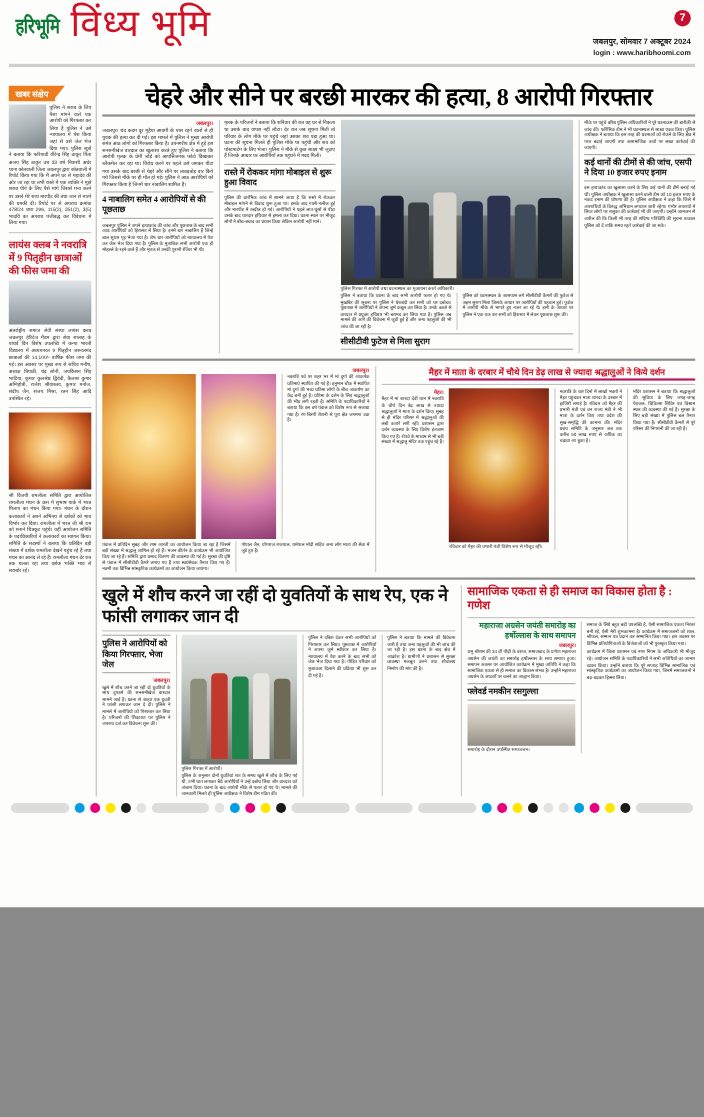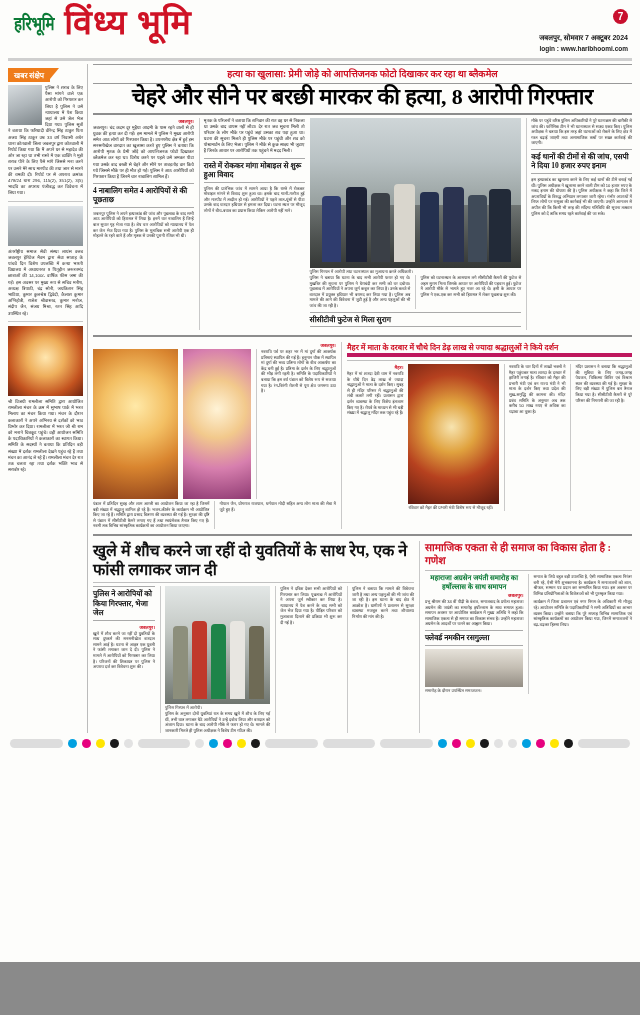--- a/index.html
+++ b/index.html
@@ -1,46 +1,46 @@
 <!DOCTYPE html>
 <html lang="hi"><head>
 <meta charset="utf-8">
 <title>Vindhya Bhoomi</title>
 <style>
   html,body{margin:0;padding:0;background:#8a8a8a;}
   body{font-family:"Liberation Sans","DejaVu Sans",sans-serif;}
   .page{
-    position:relative;width:640px;height:962px;background:#fdfdfb;
+    position:relative;width:640px;height:825px;background:#fdfdfb;
     margin:0 auto;overflow:hidden;box-sizing:border-box;
   }
   
   .masthead{position:relative;height:58px;padding:4px 10px 0 14px;box-sizing:border-box;}
   .logo-wrap{display:flex;align-items:flex-start;gap:4px;}
   .logo-hb{
     color:#0b7a36;font-weight:bold;font-size:15px;letter-spacing:-0.3px;
     margin-top:6px;transform:scaleY(1.25);transform-origin:left top;
     font-family:"Liberation Serif","DejaVu Serif",serif;
   }
   .logo-main{
-    color:#cf1225;font-weight:bold;font-size:34px;line-height:34px;
+    color:#cf1225;font-weight:normal;font-size:34px;line-height:34px;
     margin-left:6px;margin-top:2px;letter-spacing:1px;
     font-family:"Liberation Serif","DejaVu Serif",serif;
   }
   .masthead-right{position:absolute;right:12px;top:6px;text-align:right;}
   .pagecircle{
     display:inline-block;width:15px;height:15px;border-radius:50%;
     background:#c8102e;color:#fff;font-size:10px;font-weight:bold;
     text-align:center;line-height:15px;
   }
   .dateline{font-size:7px;font-weight:bold;color:#1a1a1a;margin-top:9px;}
   .loginline{font-size:6.5px;font-weight:bold;color:#222;margin-top:3px;}
   .rule-top{height:3px;background:#cfcfcf;margin:0 8px;}
 
   
-  .body-area{display:flex;padding:3px 8px 0 8px;box-sizing:border-box;}
+  .body-area{display:flex;padding:14px 8px 0 8px;box-sizing:border-box;}
   .sidebar{width:80px;flex:0 0 80px;padding-right:4px;box-sizing:border-box;
            border-right:1px solid #bbb;}
   .mainarea{flex:1;padding-left:5px;box-sizing:border-box;}
 
   
   .kicker-badge{
     background:#ef7c1a;color:#fff;font-size:7.5px;font-weight:bold;
     padding:2px 6px;display:inline-block;position:relative;margin-bottom:3px;
     font-family:"Liberation Serif",serif;
   }
@@ -72,25 +72,26 @@
   .sect-head-red{
     color:#cf1225;font-size:11.5px;font-weight:bold;line-height:14px;text-align:center;
     font-family:"Liberation Serif",serif;
   }
   .sect-head-black{
     color:#111;font-size:15px;font-weight:bold;line-height:18px;
     font-family:"Liberation Serif",serif;
   }
   .sect-kicker{
     color:#cf1225;font-size:7.8px;font-weight:bold;
-    border-bottom:4px solid #be185d;padding-bottom:1px;margin-bottom:2px;
-    font-family:Liberation Serif, serif;
+    border-bottom:2px solid #be185d;padding-bottom:1px;margin-bottom:2px;
+    font-family:Liberation Sans, sans-serif;
+    margin-left:43px;
   }
   .green-sub{
-    color:#0b7a36;font-size:7px;font-weight:bold;line-height:9px;text-align:center;
+    color:#0b7a36;font-size:7px;font-weight:bold;line-height:9px;text-align:right;
     font-family:"Liberation Serif",serif;
   }
   .subhead-box{
     font-size:7.5px;font-weight:bold;color:#111;line-height:9.5px;
     border-top:1px solid #aaa;border-bottom:1px solid #aaa;padding:2px 0;margin:3px 0;
     font-family:"Liberation Serif",serif;
   }
   .byline{font-size:4.6px;font-weight:bold;color:#cf1225;text-align:right;margin-bottom:1px;}
 
   
@@ -163,38 +164,36 @@
 
       
       <div>
         <div class="ph-mug side-photo small"></div>
         <div class="side-text">पुलिस ने शराब के लिए पैसा मांगने वाले एक आरोपी को गिरफ्तार कर लिया है पुलिस ने उसे न्यायालय में पेश किया जहां से उसे जेल भेज दिया गया। पुलिस सूत्रों ने बताया कि फरियादी वीरेन्द्र सिंह ठाकुर पिता अजय सिंह ठाकुर उम्र 33 वर्ष निवासी अधेर थाना कोतवाली जिला जबलपुर द्वारा कोतवाली में रिपोर्ट किया गया कि मैं अपने घर से महादेव की ओर जा रहा था तभी रास्ते में एक व्यक्ति ने मुझे शराब पीने के लिए पैसे मांगे जिससे मना करने पर उसने मेरे साथ मारपीट की तथा जान से मारने की धमकी दी। रिपोर्ट पर से अपराध क्रमांक 478/24 धारा 296, 115(2), 351(2), 3(5) भादवि का अपराध पंजीबद्ध कर विवेचना में लिया गया।</div>
       </div>
       <div class="hr-thin"></div>
 
       
       <div>
+        <div class="side-head red">लायंस क्लब ने नवरात्रि में 9 पितृहीन छात्राओं की फीस जमा की</div>
         <div class="ph-lions side-photo"></div>
         <div class="side-text">अंतर्राष्ट्रीय समाज सेवी संस्था लायंस क्लब जबलपुर हेरिटेज मैडम द्वारा सेवा सप्ताह के पांचवें दिन विशेष उपलब्धि में कन्या भारती विद्यालय में अध्ययनरत 9 पितृहीन जरूरतमंद छात्राओं की 14,100/- वार्षिक फीस जमा की गई। इस अवसर पर मुख्य रूप से सचिव मनीष, अध्यक्ष त्रिपाठी, चंद्र सोनी, जयकिशन सिंह भाटिया, कुमार कुलश्रेष्ठ द्विवेदी, कैलाश कुमार अग्निहोत्री, राजेश श्रीवास्तव, कुमार मनोज, संदीप जैन, संजय मिश्रा, रतन सिंह आदि उपस्थित रहे।</div>
       </div>
       <div class="hr-thin"></div>
 
       
       <div>
         <div class="ph-ram side-photo"></div>
         <div class="side-text">श्री विजयी रामलीला समिति द्वारा आयोजित रामलीला मंचन के क्रम में सुभाष पार्क में भरत मिलाप का मंचन किया गया। मंचन के दौरान कलाकारों ने अपने अभिनय से दर्शकों को भाव विभोर कर दिया। रामलीला में भरत जी श्री राम को मनाने चित्रकूट पहुंचे। वहीं आयोजन समिति के पदाधिकारियों ने कलाकारों का स्वागत किया। समिति के सदस्यों ने बताया कि प्रतिदिन बड़ी संख्या में दर्शक रामलीला देखने पहुंच रहे हैं तथा मंचन का आनंद ले रहे हैं। रामलीला मंचन देर रात तक चलता रहा तथा दर्शक भक्ति भाव से सराबोर रहे।</div>
       </div>
     </div>
 
     <div class="mainarea">
 
       <div>
-        <div class="hl-box">
-          <div class="kicker-red">हत्या का खुलासा: प्रेमी जोड़े को आपत्तिजनक फोटो दिखाकर कर रहा था ब्लैकमेल</div>
-        </div>
         <div class="headline-main">चेहरे और सीने पर बरछी मारकर की हत्या, 8 आरोपी गिरफ्तार</div>
         <div class="sep-rule dark"></div>
 
         <div class="cols">
           <div class="col">
             <div class="byline">जबलपुर।</div>
             <div class="bt">जबलपुर। चंद कदम दूर मुहैया आदमी के पास रहने वालों से ही युवक की हत्या कर दी गई। इस मामले में पुलिस ने मुख्य आरोपी समेत आठ लोगों को गिरफ्तार किया है। उपनगरीय क्षेत्र में हुई इस सनसनीखेज वारदात का खुलासा करते हुए पुलिस ने बताया कि आरोपी मृतक के प्रेमी जोड़े को आपत्तिजनक फोटो दिखाकर ब्लैकमेल कर रहा था। विरोध करने पर पहले उसे जमकर पीटा गया उसके बाद बरछी से चेहरे और सीने पर ताबड़तोड़ वार किये गये जिससे मौके पर ही मौत हो गई। पुलिस ने आठ आरोपियों को गिरफ्तार किया है जिनमें चार नाबालिग शामिल हैं।</div>
             <div class="subhead-box">4 नाबालिग समेत 4 आरोपियों से की पूछताछ</div>
             <div class="bt dense">जबलपुर पुलिस ने अपने हत्याकांड की जांच और पूछताछ के बाद सभी आठ आरोपियों को हिरासत में लिया है। इनमें चार नाबालिग हैं जिन्हें बाल सुधार गृह भेजा गया है। शेष चार आरोपियों को न्यायालय में पेश कर जेल भेज दिया गया है। पुलिस के मुताबिक सभी आरोपी एक ही मोहल्ले के रहने वाले हैं और मृतक से उनकी पुरानी रंजिश भी थी।</div>
           </div>

